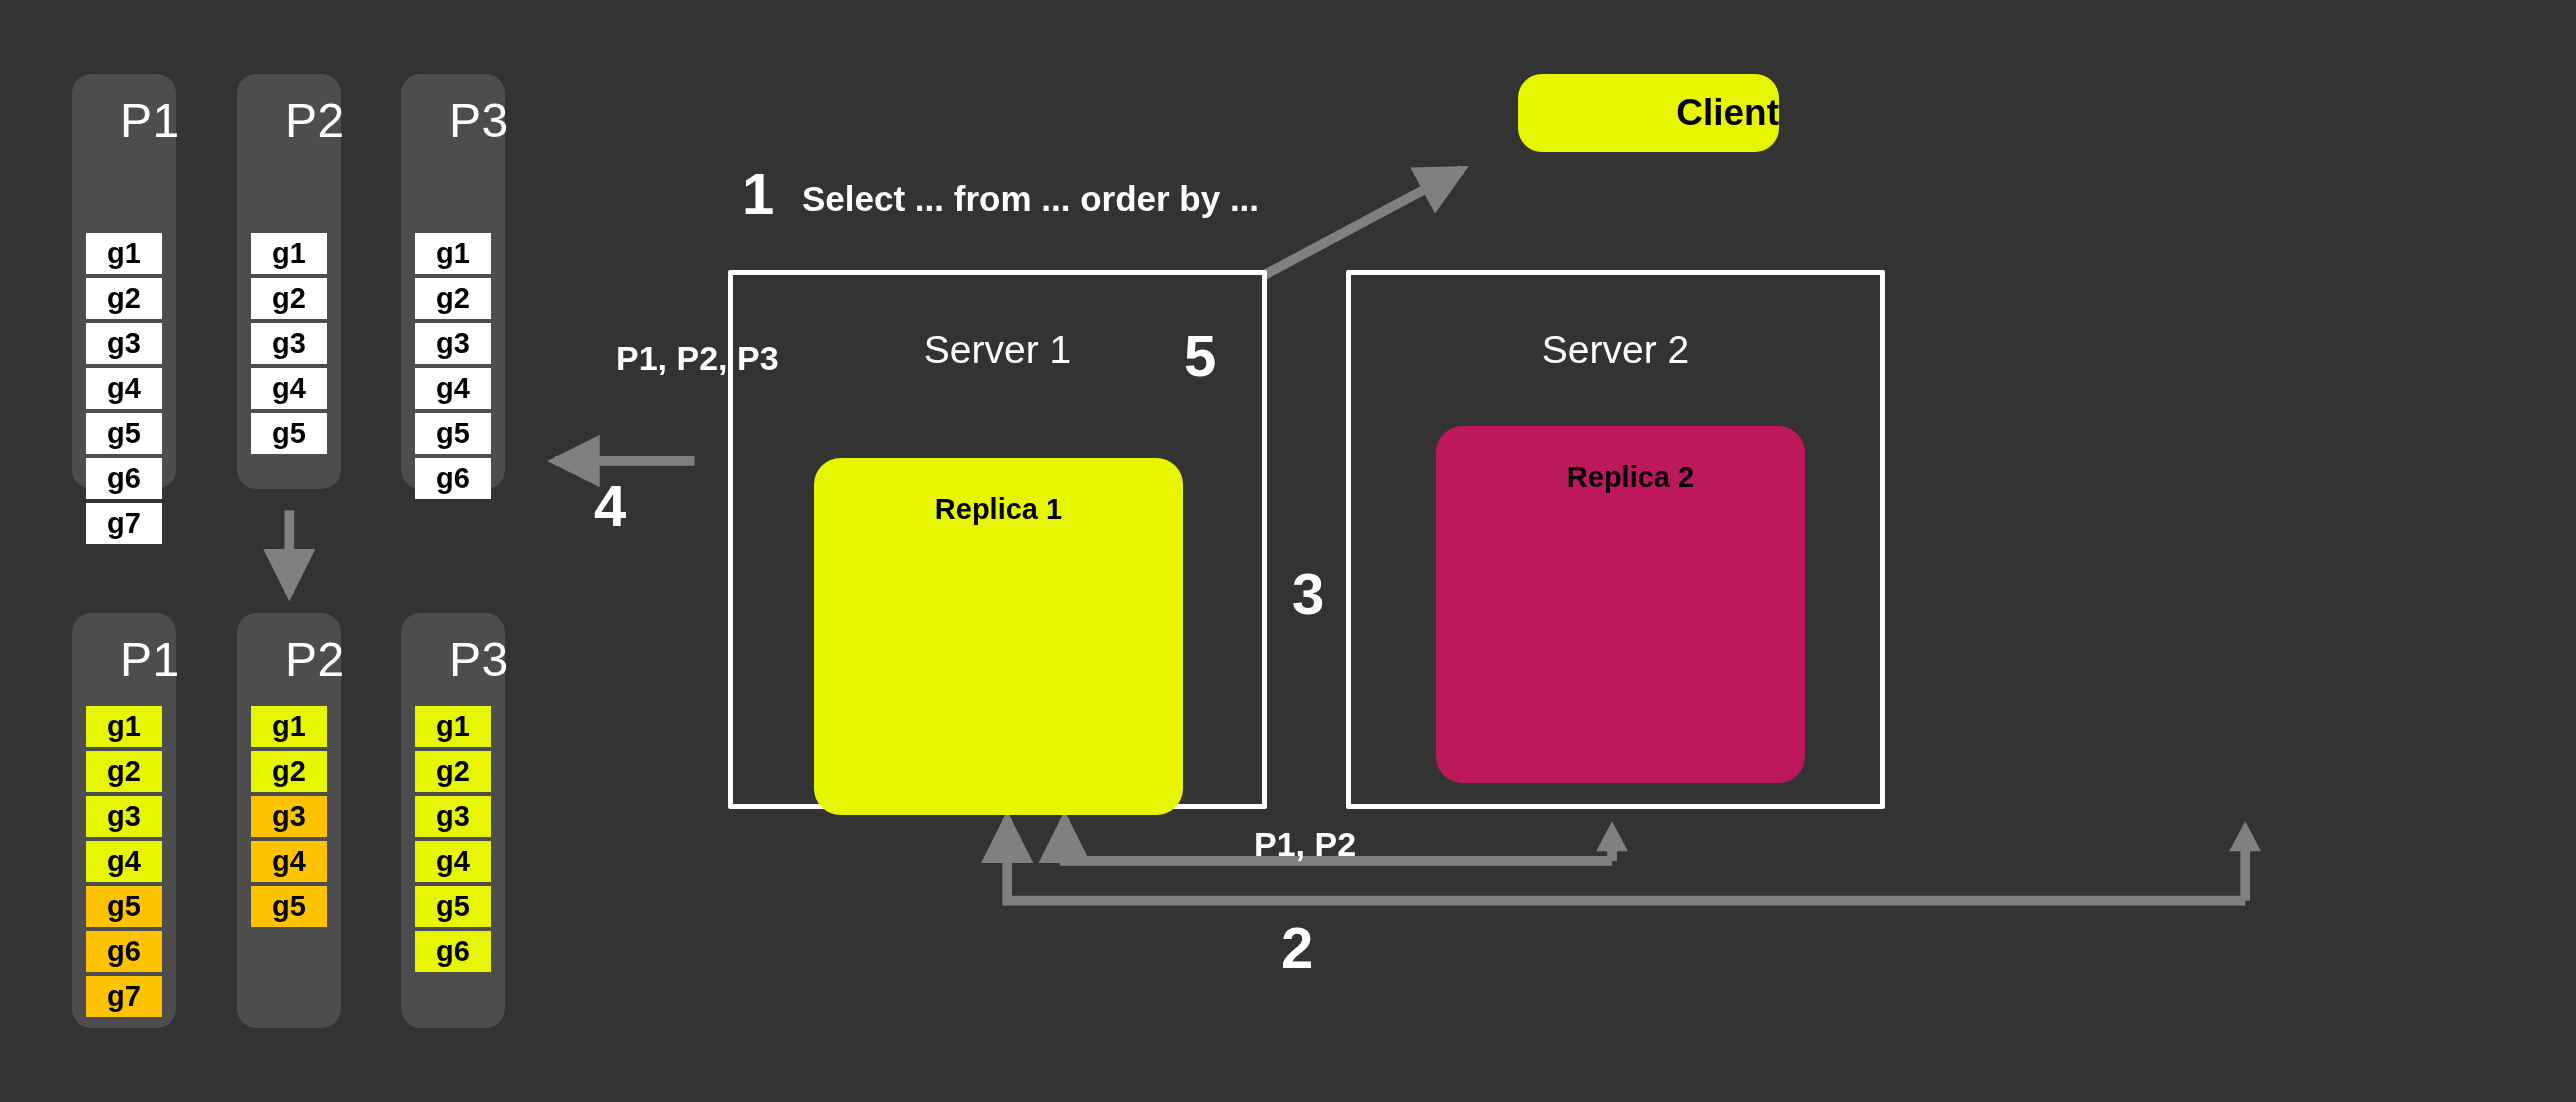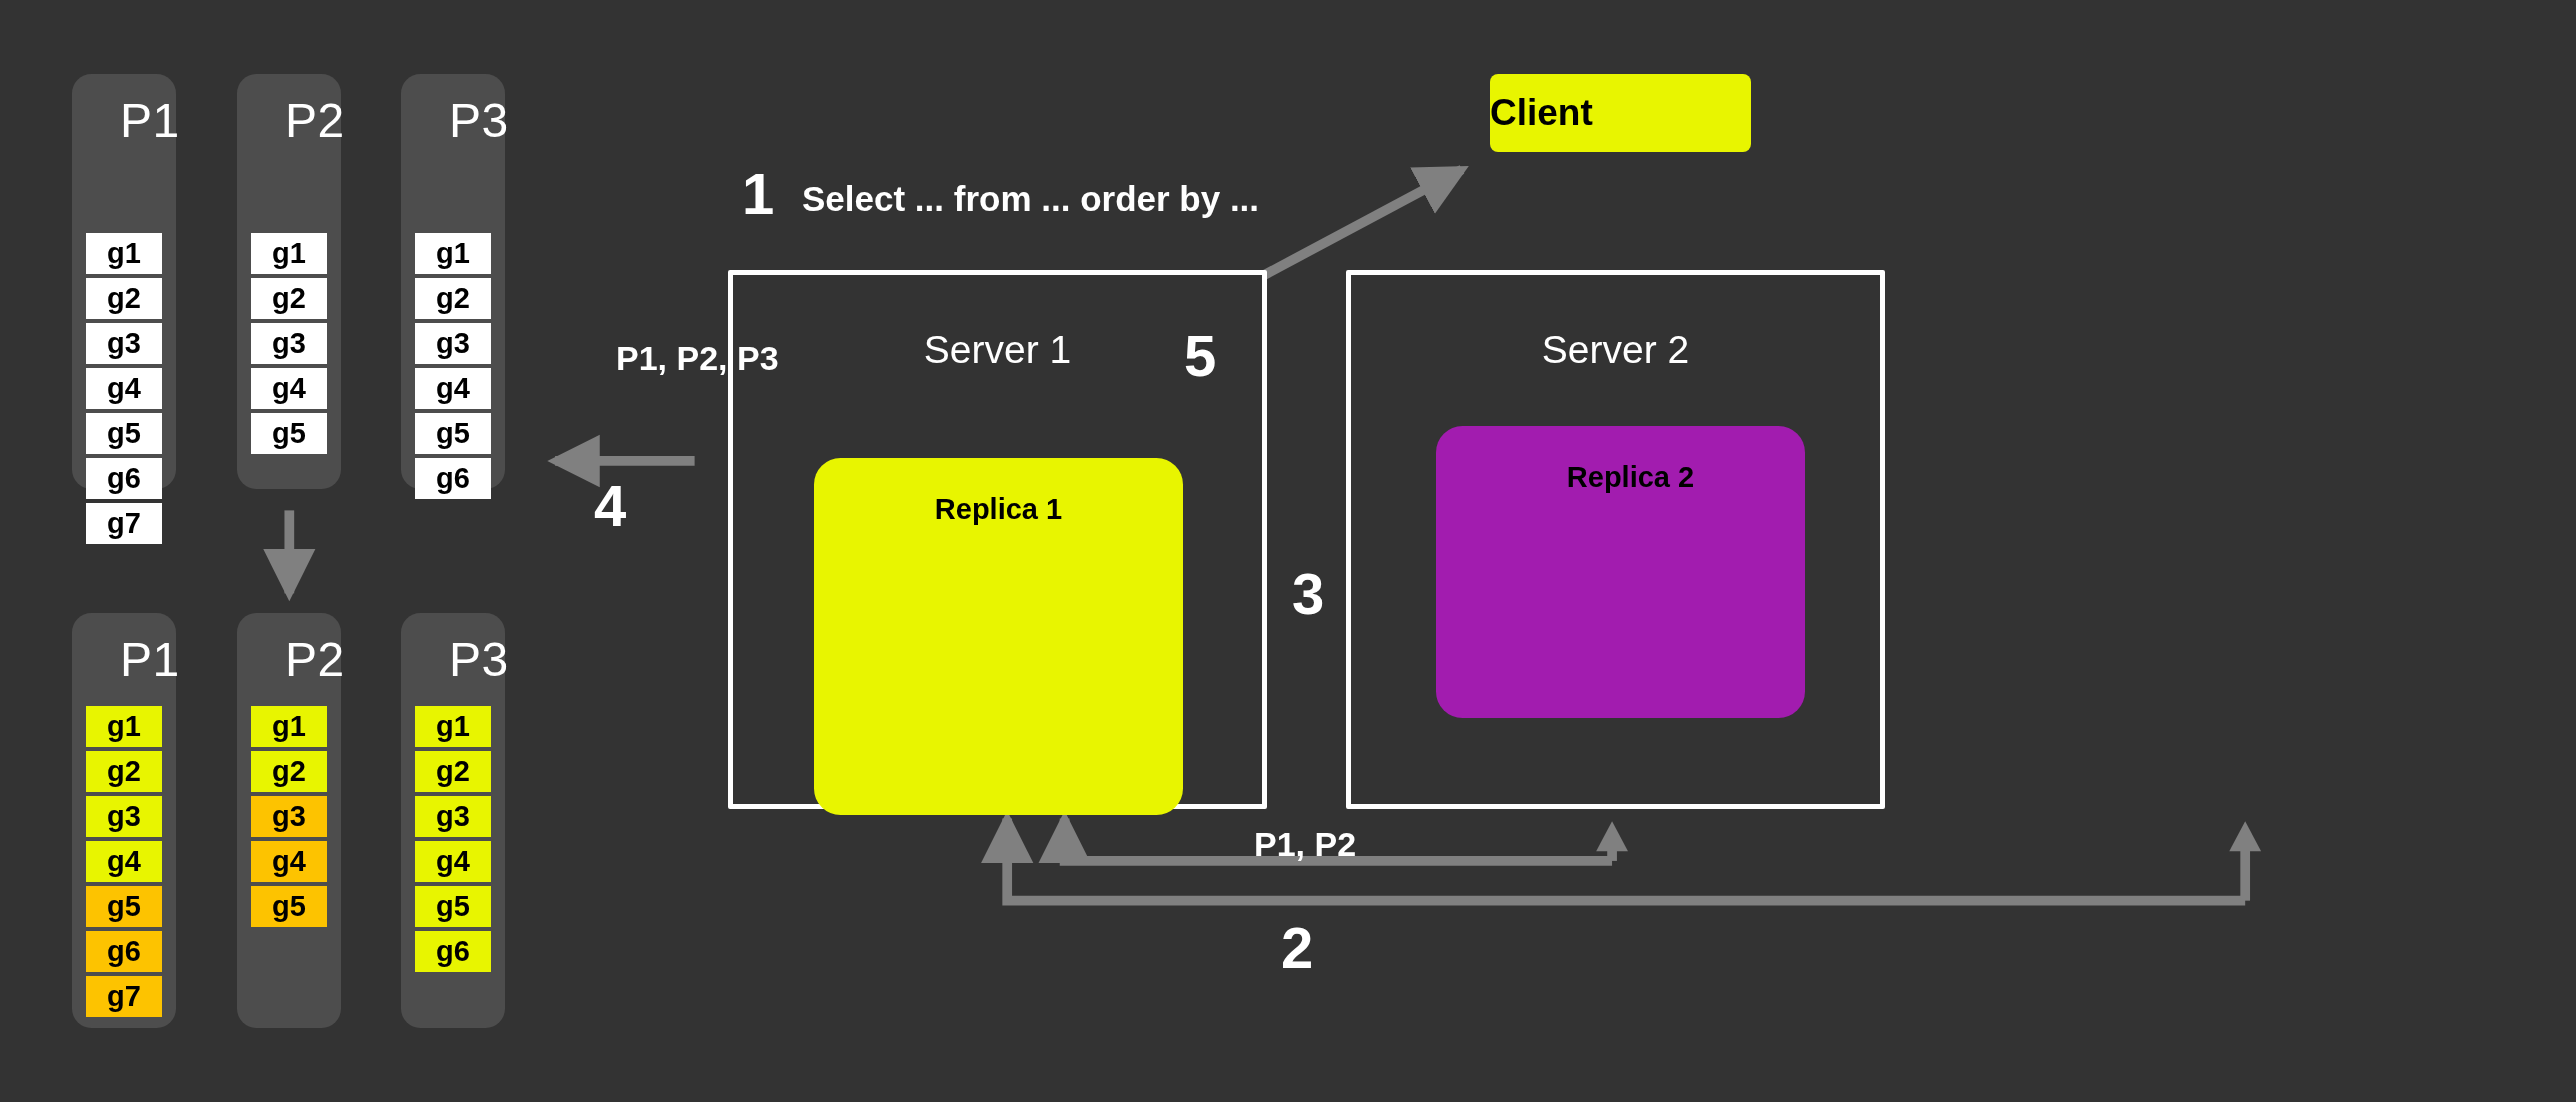--- a/index.html
+++ b/index.html
@@ -71,27 +71,28 @@
     color:#000000;
     font-size:29px;
     font-weight:700;
   }
   .replica span{ margin-top:35px; }
 
   
   .client{
     position:absolute;
     box-sizing:border-box;
-    border-radius:8px;
+    border-radius:24px;
     display:flex;
     align-items:center;
-    justify-content:flex-start;
+    justify-content:flex-end;
     color:#000000;
     font-size:37px;
     font-weight:700;
+    margin-left:28px;
   }
 
   
   .step-num{
     position:absolute;
     color:#FFFFFF;
     font-size:58px;
     font-weight:700;
     line-height:1;
   }
@@ -220,21 +221,21 @@
 
   <div class="server dark" style="left:728px; top:270px; width:539px; height:539px;">
     <div class="server-title" style="top:53px;">Server 1</div>
     <div class="replica" style="left:81px; top:151px; width:369px; height:357px; background:#E8F500;margin-top:32px;">
       <span>Replica 1</span>
     </div>
   </div>
 
   <div class="server dark" style="left:1346px; top:270px; width:539px; height:539px;">
     <div class="server-title" style="top:53px;">Server 2</div>
-    <div class="replica" style="left:85px; top:151px; width:369px; height:292px; background:#a21caf;padding-left:20px;">
+    <div class="replica" style="left:85px; top:151px; width:369px; height:357px; background:#be185d;padding-left:20px;">
       <span>Replica 2</span>
     </div>
   </div>
 
 
   <div class="step-num" style="left:742px; top:165px;">1</div>
   <div class="query-label" style="left:802px; top:181px;">Select ... from ... order by ...</div>
 
   <div class="flow-label" style="left:616px; top:341px;">P1, P2, P3</div>
 

